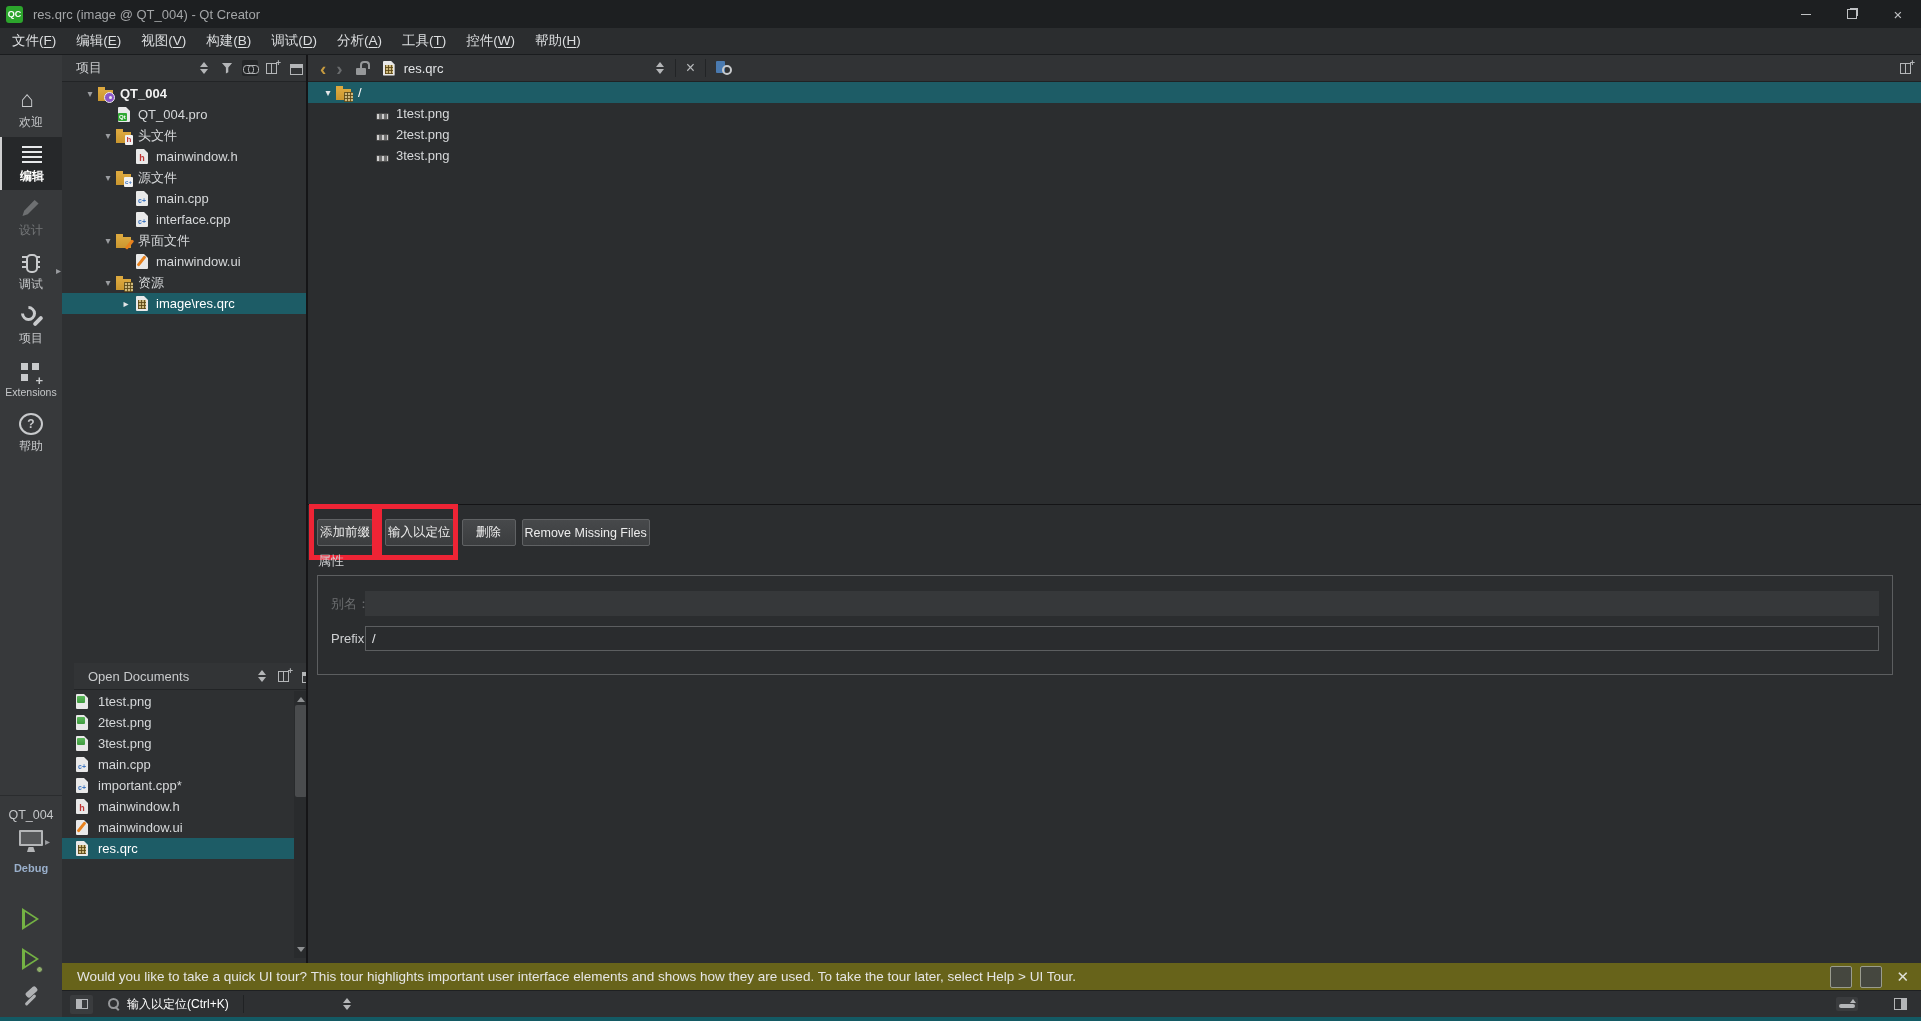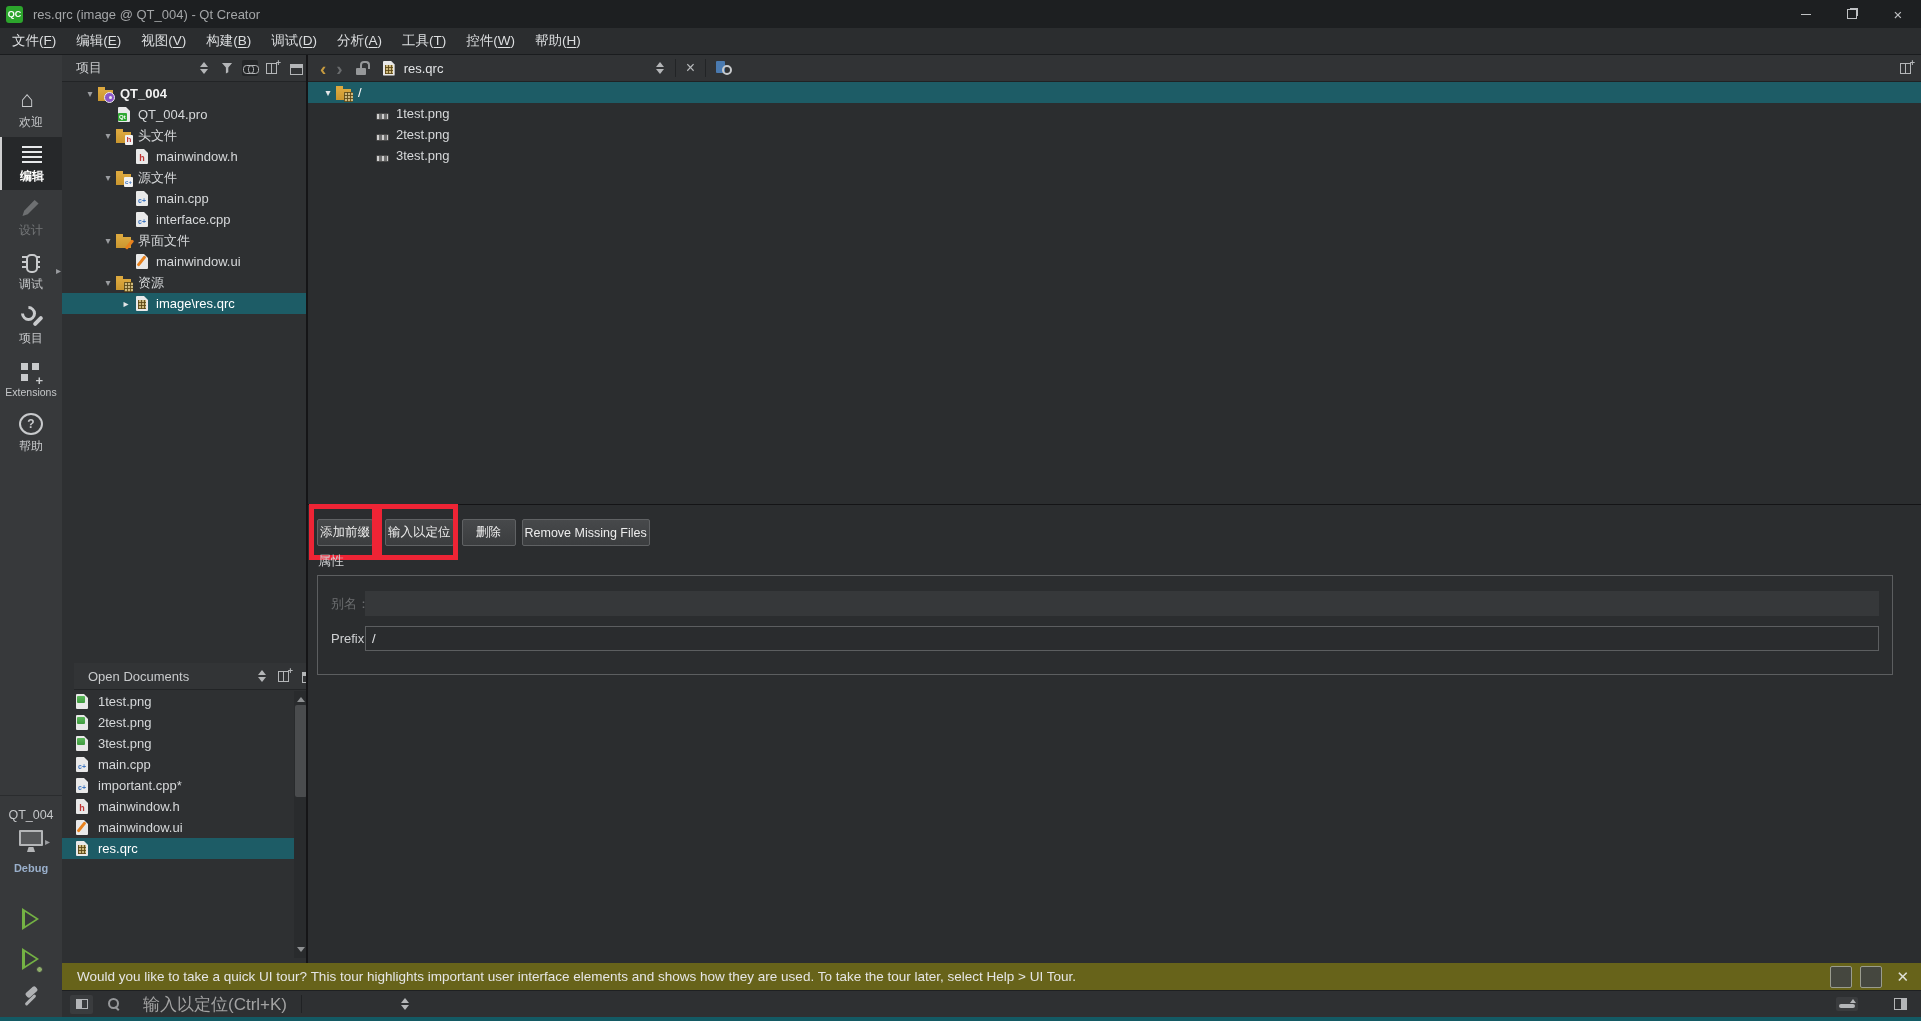--- a/index.html
+++ b/index.html
@@ -230,21 +230,21 @@
   
   .statusbar{position:absolute;left:62px;top:990px;width:1859px;height:27px;background:#2e3032;
              border-top:1px solid #1e2022;display:flex;align-items:center;}
   .sb-toggle{margin-left:8px;width:23px;height:19px;background:#3a3c3e;border-radius:2px;
              display:flex;align-items:center;justify-content:center;}
   .lefttoggle-icon{width:12px;height:10px;border:1px solid #b4b6b8;
              background:linear-gradient(90deg,#b4b6b8 0 5px,transparent 5px);}
   .search-icon{position:relative;width:14px;height:14px;margin-left:14px;}
   .search-icon::before{content:'';position:absolute;left:1px;top:1px;width:7px;height:7px;border:2px solid #96989a;border-radius:50%;}
   .search-icon::after{content:'';position:absolute;left:9px;top:9px;width:2px;height:5px;background:#96989a;transform:rotate(-45deg);}
-  .locator-text{margin-left:22px;font-size:17px;color:#a3a3a3;}
+  .locator-text{margin-left:6px;font-size:12px;color:#ffffff;}
   .sb-sep{width:1px;height:18px;background:#202224;margin-left:14px;}
   .pane-btn{margin-left:4px;padding:0 7px;font-size:12.5px;color:#c6c8ca;line-height:26px;}
   .sb-sort{margin-left:6px;width:14px;display:flex;flex-direction:column;align-items:center;}
   .sb-spacer{flex:1;}
   .progress-icon{position:relative;width:22px;height:14px;margin-right:36px;background:#3a3c3e;border-radius:2px;}
   .progress-icon::before{content:'';position:absolute;left:3px;bottom:3px;width:16px;height:4px;background:#b4b6b8;border-radius:2px;}
   .progress-icon::after{content:'';position:absolute;right:2px;top:-1px;border:3px solid transparent;border-bottom:4px solid #b4b6b8;}
   .righttoggle-icon{width:13px;height:12px;margin-right:14px;border:1px solid #b4b6b8;
              background:linear-gradient(90deg,transparent 0 6px,#b4b6b8 6px);}
 

